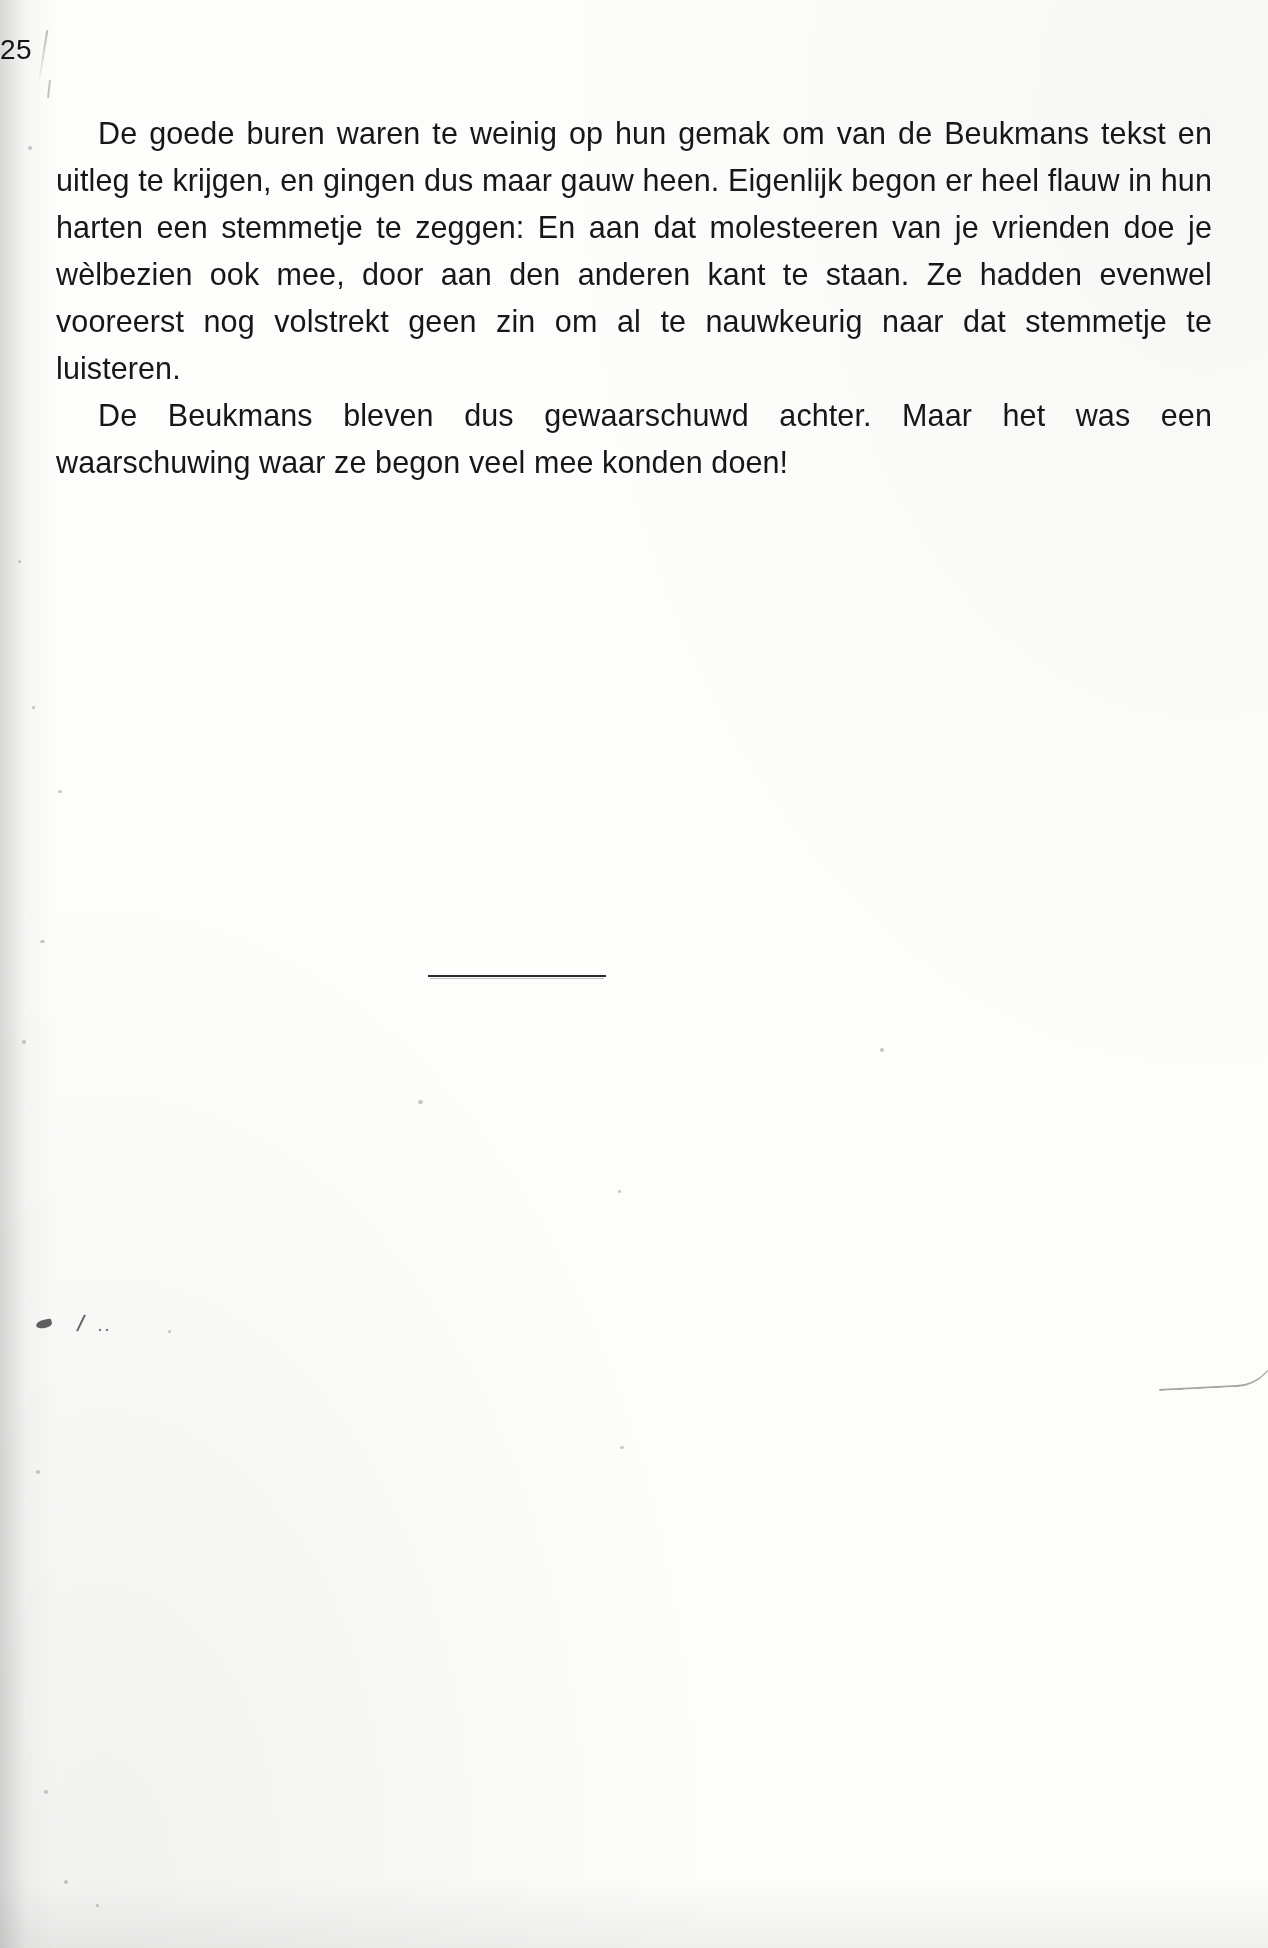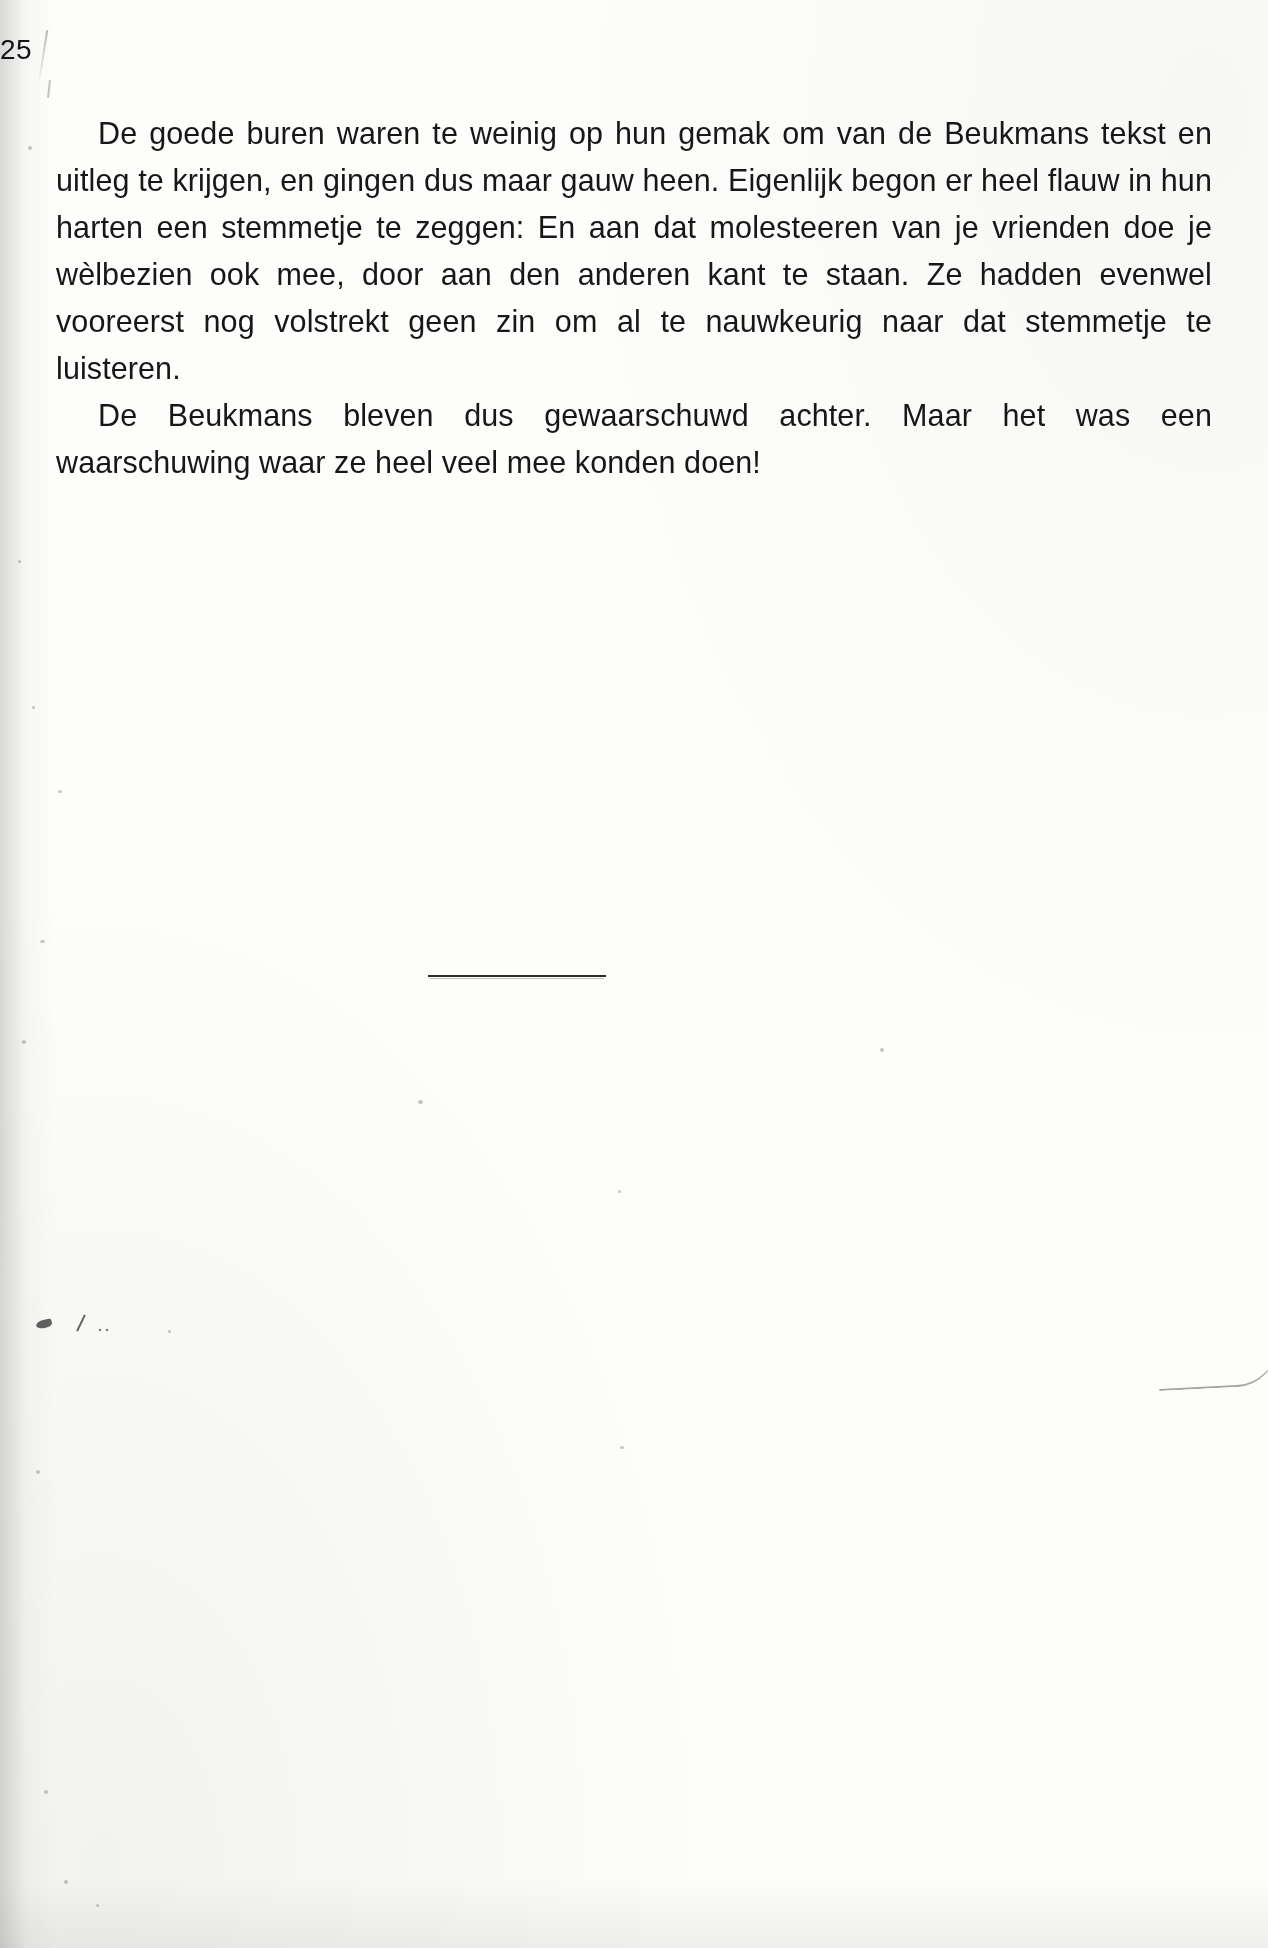--- a/index.html
+++ b/index.html
@@ -161,21 +161,21 @@
 <body>
 
 <div class="page">
 
   <div class="paper-tint"></div>
 
   <div class="page-number">25</div>
 
   <div class="text-block">
     <p class="indent">De goede buren waren te weinig op hun gemak om van de Beukmans tekst en uitleg te krijgen, en gingen dus maar gauw heen. Eigenlijk begon er heel flauw in hun harten een stemmetje te zeggen: En aan dat molesteeren van je vrienden doe je wèlbezien ook mee, door aan den anderen kant te staan. Ze hadden evenwel vooreerst nog volstrekt geen zin om al te nauwkeurig naar dat stemmetje te luisteren.</p>
-    <p class="indent">De Beukmans bleven dus gewaarschuwd achter. Maar het was een waarschuwing waar ze heel veel mee konden doen!</p>
+    <p class="indent">De Beukmans bleven dus gewaarschuwd achter. Maar het was een waarschuwing waar ze begon veel mee konden doen!</p>
   </div>
 
   <div class="rule"></div>
 
   <div class="mark mark-tick-1"></div>
   <div class="mark mark-tick-2"></div>
 
   <div class="speck" style="top:146px;left:28px;width:4px;height:4px;"></div>
   <div class="speck" style="top:560px;left:18px;width:3px;height:3px;"></div>
   <div class="speck" style="top:706px;left:32px;width:3px;height:3px;"></div>

